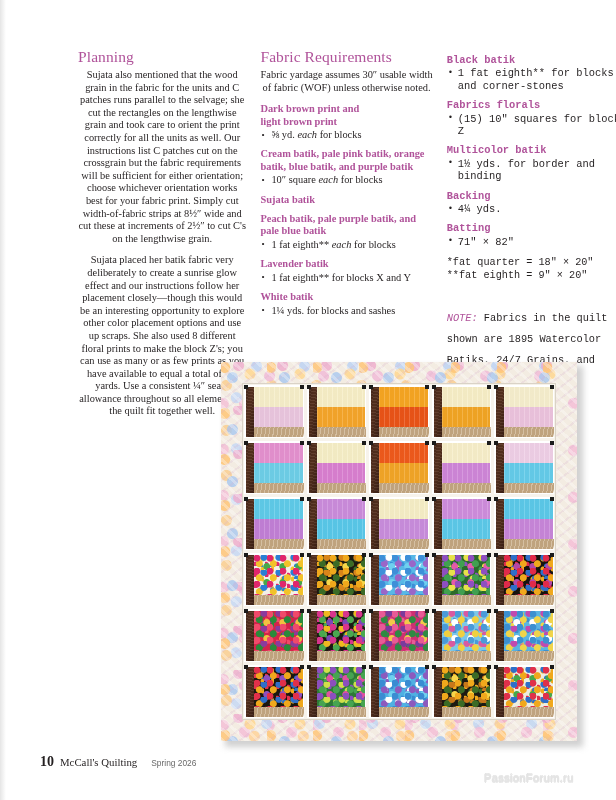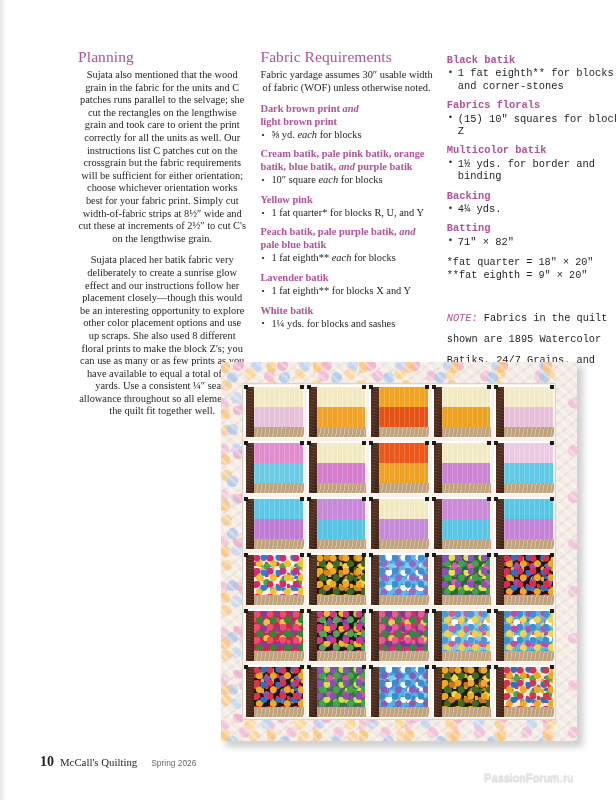--- a/index.html
+++ b/index.html
@@ -73,21 +73,21 @@
   }
   ul.bullets li::before {
     content: "\2022";
     position: absolute;
     left: 1px;
     top: -0.5px;
     font-size: 9px;
     color: #231f20;
   }
   .it { font-style: italic; }
-  .bi { font-style: italic; font-weight: bold; }
+  .bi { font-weight: bold; }
 
   .footnote {
     font-size: 10.2px;
     line-height: 12.4px;
     color: #231f20;
     margin: 9px 0 0 0;
   }
   .note {
     font-size: 10.3px;
     line-height: 21px;
@@ -287,24 +287,21 @@
       <p class="body">Fabric yardage assumes 30″ usable width of fabric (WOF) unless otherwise noted.</p>
       <div>
           <p class="fab-head first"><span>Dark brown print </span><span class="bi">and</span><br><span>light brown print</span></p>
           <ul class="bullets">
             <li><span>⅝ yd. </span><span class="it">each</span><span> for blocks</span></li>
           </ul>
           <p class="fab-head"><span>Cream batik, pale pink batik, orange batik, blue batik, </span><span class="bi">and</span><span> purple batik</span></p>
           <ul class="bullets">
             <li><span>10″ square </span><span class="it">each</span><span> for blocks</span></li>
           </ul>
-          <p class="fab-head"><span>Yellow pink</span></p>
-          <ul class="bullets">
-            <li><span>1 fat quarter* for blocks R, U, and Y</span></li>
-          </ul>
+          <p class="fab-head"><span>Sujata batik</span></p>
           <p class="fab-head"><span>Peach batik, pale purple batik, </span><span class="bi">and</span><span> pale blue batik</span></p>
           <ul class="bullets">
             <li><span>1 fat eighth** </span><span class="it">each</span><span> for blocks</span></li>
           </ul>
           <p class="fab-head"><span>Lavender batik</span></p>
           <ul class="bullets">
             <li><span>1 fat eighth** for blocks X and Y</span></li>
           </ul>
           <p class="fab-head"><span>White batik</span></p>
           <ul class="bullets">

